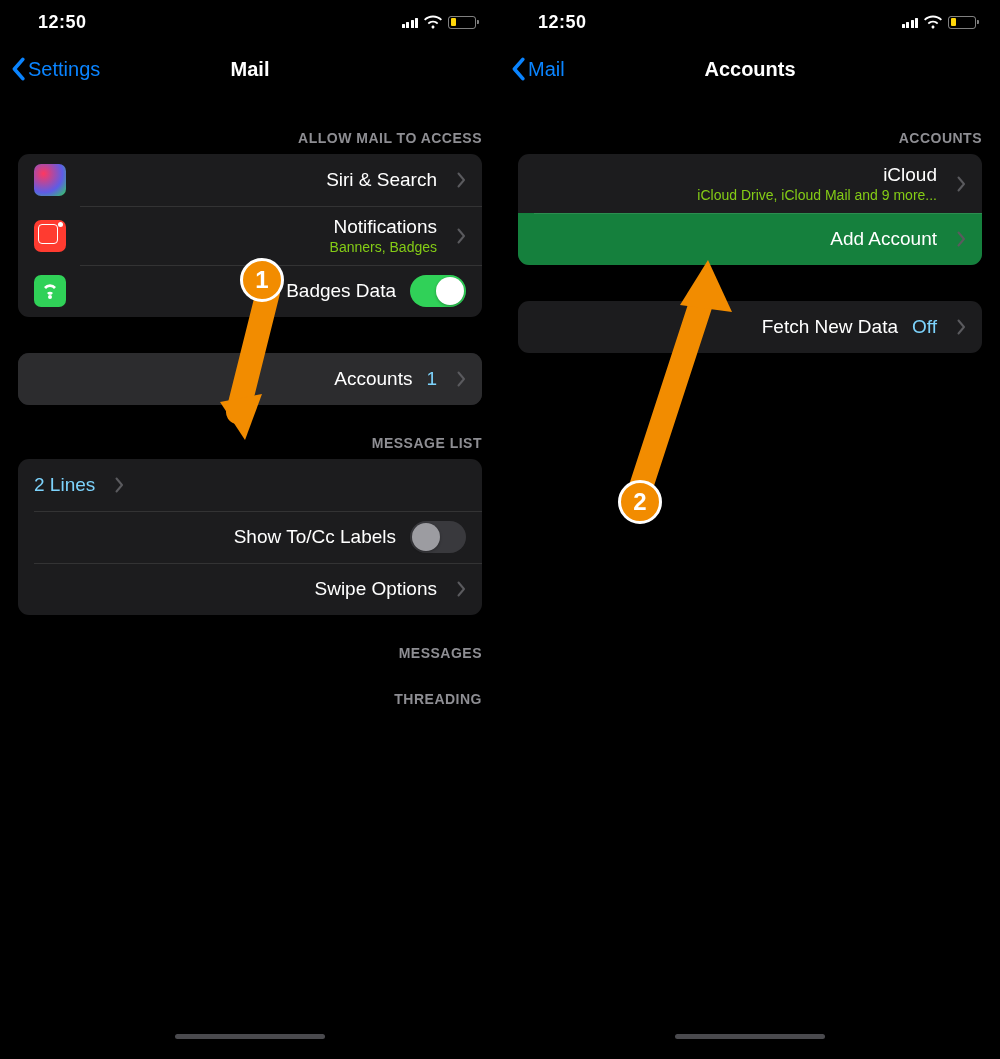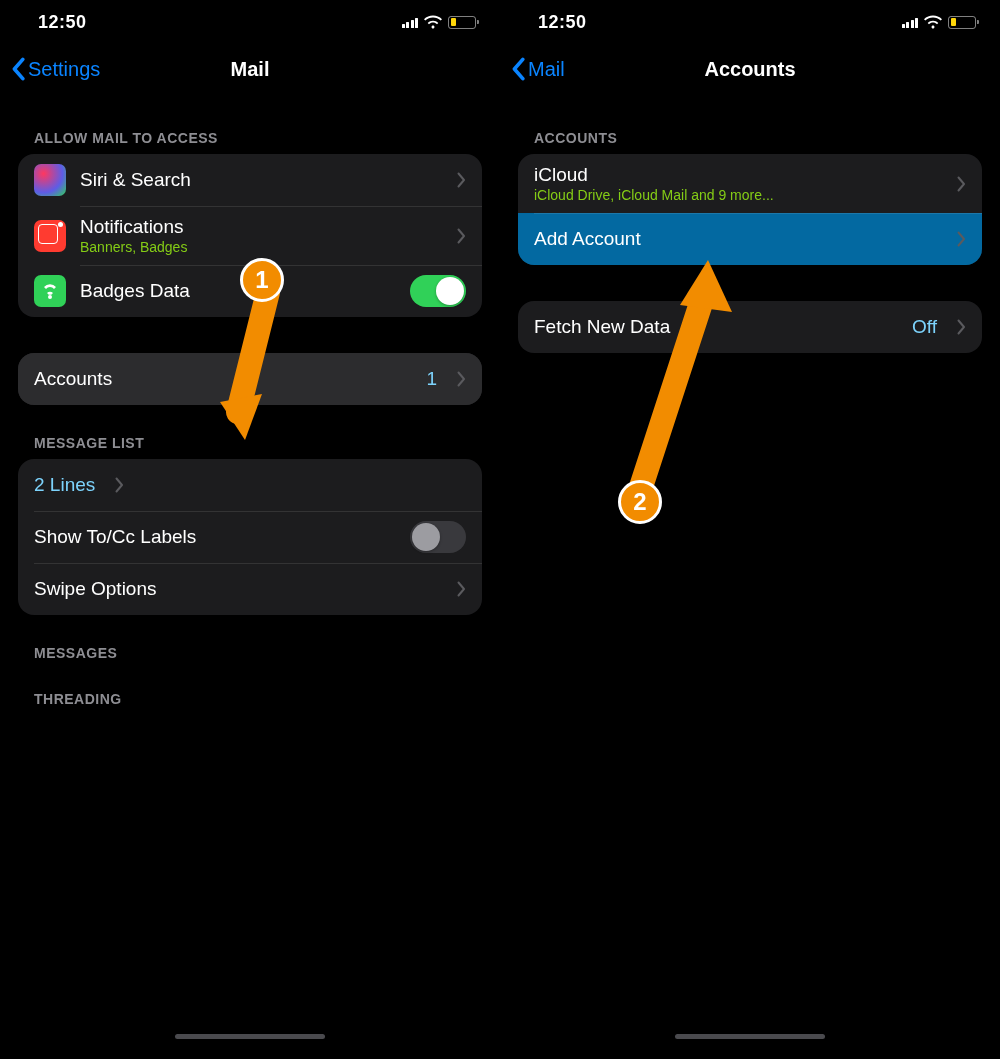--- a/index.html
+++ b/index.html
@@ -11,20 +11,21 @@
   font-family: -apple-system, "SF Pro Text", "Helvetica Neue", Arial, sans-serif;
   color: #fff;
   overflow: hidden;
 }
 .phone {
   width: 500px;
   height: 1049px;
   background: #000;
   position: relative;
   overflow: hidden;
+  text-align: right;
 }
 .status-bar {
   height: 44px;
   display: flex;
   align-items: center;
   justify-content: space-between;
   padding: 0 24px 0 38px;
   font-size: 18px;
   font-weight: 600;
   color: #fff;
@@ -73,21 +74,21 @@
   letter-spacing: 0.5px;
   color: #8e8e93;
   text-transform: uppercase;
   margin: 30px 0 8px 16px;
   font-weight: 700;
 }
 .section-header.first { margin-top: 36px; }
 
 .group {
   background: #1c1c1e;
-  border-radius: 16px;
+  border-radius: 11px;
   overflow: hidden;
 }
 .group.highlight .row { background: #2c2c2e; }
 .row {
   display: flex;
   align-items: center;
   min-height: 52px;
   padding: 10px 16px;
   gap: 14px;
   position: relative;
@@ -323,21 +324,21 @@
         <div class="row-text">
           <div class="row-title">iCloud</div>
           <div class="row-sub">iCloud Drive, iCloud Mail and 9 more...</div>
         </div>
         <div class="chevron">
             <svg viewBox="0 0 9 16">
               <path fill="none" stroke="currentColor" stroke-width="2" stroke-linecap="round" stroke-linejoin="round" d="M1.5 1.5 L7 8 L1.5 14.5"></path>
             </svg>
           </div>
       </div>
-      <div class="row" style="background:#0369a1">
+      <div class="row" style="background:#15803d">
         <div class="row-text">
             <div class="row-title">Add Account</div>
           </div>
         <div class="chevron">
             <svg viewBox="0 0 9 16">
               <path fill="none" stroke="currentColor" stroke-width="2" stroke-linecap="round" stroke-linejoin="round" d="M1.5 1.5 L7 8 L1.5 14.5"></path>
             </svg>
           </div>
       </div>
     </div>

